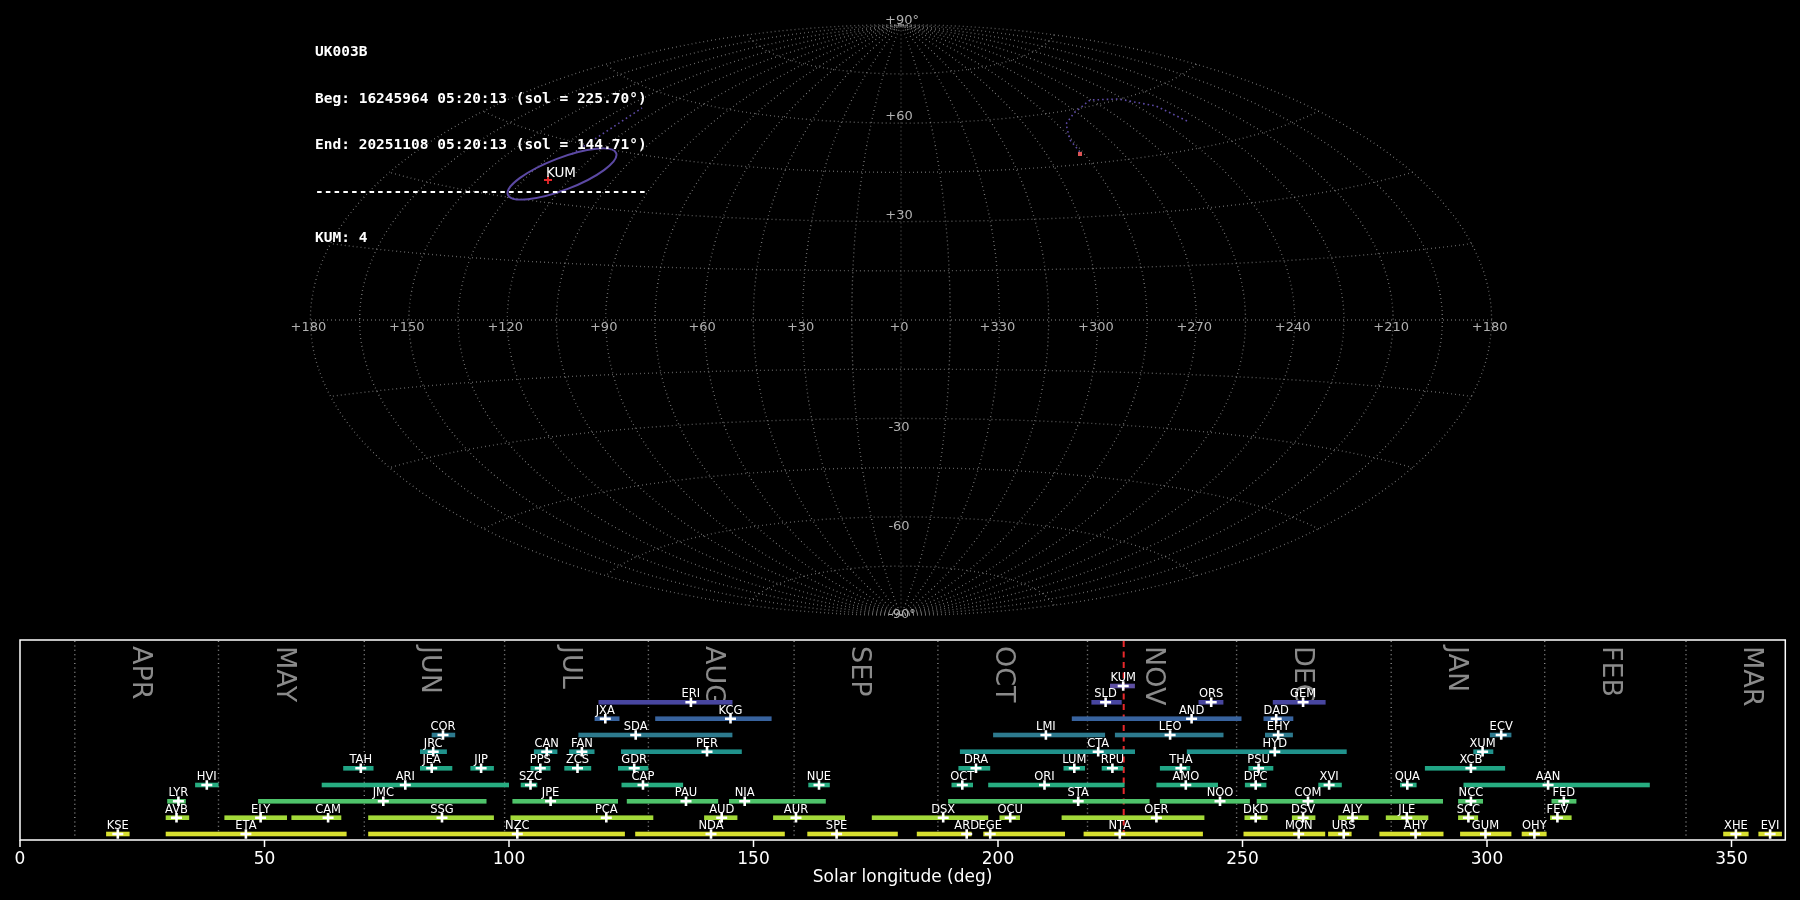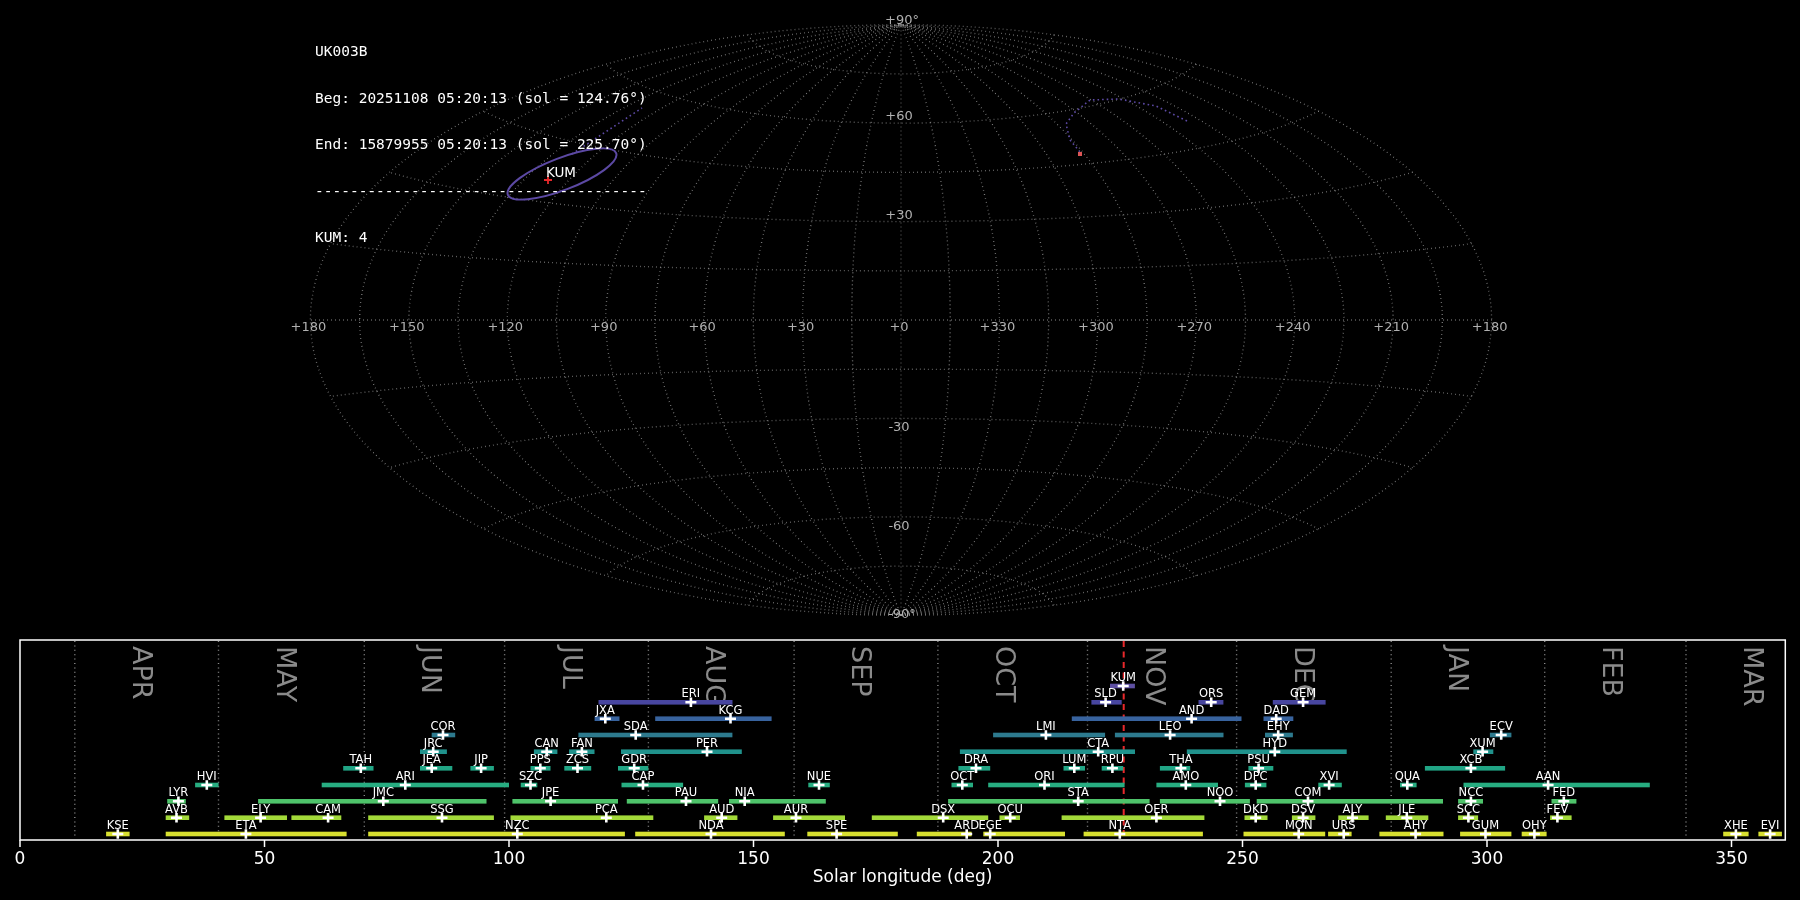--- a/index.html
+++ b/index.html
@@ -2,21 +2,21 @@
 <html><head>
 <meta charset="utf-8">
 <style>
   html,body{margin:0;padding:0;background:#000;}
   .stage{position:relative;width:1800px;height:900px;background:#000;overflow:hidden;
          font-family:"DejaVu Sans",sans-serif;}
   #scene{position:absolute;left:0;top:0;}
   svg text{font-family:"DejaVu Sans",sans-serif;}
   .hdr{position:absolute;left:315px;top:13px;color:#fff;
        font-family:"DejaVu Sans Mono",monospace;font-size:14.5px;line-height:15.5px;
-       white-space:pre;}
+       white-space:pre;font-weight:bold;}
 </style>
 </head>
 <body>
 
 <div class="stage">
   <svg id="scene" width="1800" height="900" viewBox="0 0 1800 900">
       <g fill="none" stroke="#b8b8b8" stroke-width="1.35" stroke-dasharray="0.6 3.4" opacity="0.85">
         <path d="M901.0,615.3L921.6,615.1L942.2,614.6L962.7,613.7L983.2,612.4L1003.6,610.8L1023.8,608.9L1043.9,606.5L1063.8,603.9L1083.5,600.9L1103.0,597.5L1122.2,593.8L1141.2,589.8L1159.9,585.4L1178.3,580.7L1196.3,575.7L1214.0,570.4L1231.3,564.8L1248.2,558.9L1264.6,552.7L1280.6,546.2L1296.2,539.5L1311.3,532.4L1325.9,525.1L1339.9,517.6L1353.4,509.8L1366.4,501.8L1378.8,493.6L1390.6,485.1L1401.9,476.5L1412.5,467.7L1422.5,458.6L1431.8,449.5L1440.6,440.1L1448.6,430.6L1456.0,421.0L1462.7,411.3L1468.7,401.4L1474.1,391.4L1478.7,381.4L1482.6,371.3L1485.9,361.1L1488.4,350.9L1490.2,340.6L1491.3,330.3L1491.6,320.0L1491.3,309.7L1490.2,299.4L1488.4,289.1L1485.9,278.9L1482.6,268.7L1478.7,258.6L1474.1,248.6L1468.7,238.6L1462.7,228.7L1456.0,219.0L1448.6,209.4L1440.6,199.9L1431.8,190.5L1422.5,181.4L1412.5,172.3L1401.9,163.5L1390.6,154.9L1378.8,146.4L1366.4,138.2L1353.4,130.2L1339.9,122.4L1325.9,114.9L1311.3,107.6L1296.2,100.5L1280.6,93.8L1264.6,87.3L1248.2,81.1L1231.3,75.2L1214.0,69.6L1196.3,64.3L1178.3,59.3L1159.9,54.6L1141.2,50.2L1122.2,46.2L1103.0,42.5L1083.5,39.1L1063.8,36.1L1043.9,33.5L1023.8,31.1L1003.6,29.2L983.2,27.6L962.7,26.3L942.2,25.4L921.6,24.9L901.0,24.7"></path>
         <path d="M901.0,615.3L921.4,614.3L941.6,612.9L961.7,611.2L981.6,609.1L1001.2,606.7L1020.7,604.0L1039.9,600.9L1058.8,597.5L1077.4,593.9L1095.8,589.9L1113.8,585.6L1131.4,581.0L1148.7,576.2L1165.7,571.0L1182.2,565.6L1198.3,560.0L1214.1,554.1L1229.3,547.9L1244.2,541.5L1258.5,534.9L1272.4,528.0L1285.8,521.0L1298.8,513.7L1311.2,506.3L1323.1,498.6L1334.5,490.8L1345.3,482.8L1355.6,474.6L1365.4,466.3L1374.6,457.9L1383.2,449.3L1391.3,440.6L1398.8,431.8L1405.7,422.8L1412.0,413.8L1417.8,404.7L1422.9,395.5L1427.5,386.2L1431.4,376.9L1434.8,367.5L1437.5,358.0L1439.7,348.6L1441.2,339.0L1442.1,329.5L1442.4,320.0L1442.1,310.5L1441.2,301.0L1439.7,291.4L1437.5,282.0L1434.8,272.5L1431.4,263.1L1427.5,253.8L1422.9,244.5L1417.8,235.3L1412.0,226.2L1405.7,217.2L1398.8,208.2L1391.3,199.4L1383.2,190.7L1374.6,182.1L1365.4,173.7L1355.6,165.4L1345.3,157.2L1334.5,149.2L1323.1,141.4L1311.2,133.7L1298.8,126.3L1285.8,119.0L1272.4,112.0L1258.5,105.1L1244.2,98.5L1229.3,92.1L1214.1,85.9L1198.3,80.0L1182.2,74.4L1165.7,69.0L1148.7,63.8L1131.4,59.0L1113.8,54.4L1095.8,50.1L1077.4,46.1L1058.8,42.5L1039.9,39.1L1020.7,36.0L1001.2,33.3L981.6,30.9L961.7,28.8L941.6,27.1L921.4,25.7L901.0,24.7"></path>
         <path d="M901.0,615.3L920.8,613.4L940.3,611.3L959.6,608.7L978.6,605.9L997.3,602.8L1015.7,599.4L1033.8,595.6L1051.5,591.7L1068.8,587.4L1085.8,582.9L1102.4,578.1L1118.7,573.1L1134.5,567.8L1149.9,562.3L1164.9,556.6L1179.5,550.7L1193.6,544.6L1207.3,538.2L1220.5,531.7L1233.3,525.0L1245.6,518.1L1257.5,511.1L1268.9,503.9L1279.8,496.5L1290.2,489.1L1300.2,481.4L1309.6,473.7L1318.6,465.8L1327.0,457.8L1335.0,449.7L1342.5,441.5L1349.4,433.2L1355.9,424.8L1361.8,416.4L1367.2,407.8L1372.2,399.2L1376.6,390.6L1380.5,381.9L1383.8,373.1L1386.7,364.3L1389.0,355.5L1390.8,346.7L1392.1,337.8L1392.9,328.9L1393.2,320.0L1392.9,311.1L1392.1,302.2L1390.8,293.3L1389.0,284.5L1386.7,275.7L1383.8,266.9L1380.5,258.1L1376.6,249.4L1372.2,240.8L1367.2,232.2L1361.8,223.6L1355.9,215.2L1349.4,206.8L1342.5,198.5L1335.0,190.3L1327.0,182.2L1318.6,174.2L1309.6,166.3L1300.2,158.6L1290.2,150.9L1279.8,143.5L1268.9,136.1L1257.5,128.9L1245.6,121.9L1233.3,115.0L1220.5,108.3L1207.3,101.8L1193.6,95.4L1179.5,89.3L1164.9,83.4L1149.9,77.7L1134.5,72.2L1118.7,66.9L1102.4,61.9L1085.8,57.1L1068.8,52.6L1051.5,48.3L1033.8,44.4L1015.7,40.6L997.3,37.2L978.6,34.1L959.6,31.3L940.3,28.7L920.8,26.6L901.0,24.7"></path>
@@ -395,18 +395,18 @@
         <text x="1242.5" y="864" fill="#fff" font-size="17px" text-anchor="middle">250</text>
         <line x1="1487.0" y1="840" x2="1487.0" y2="847" stroke="#fff" stroke-width="1.5"></line>
         <text x="1487.0" y="864" fill="#fff" font-size="17px" text-anchor="middle">300</text>
         <line x1="1731.5" y1="840" x2="1731.5" y2="847" stroke="#fff" stroke-width="1.5"></line>
         <text x="1731.5" y="864" fill="#fff" font-size="17px" text-anchor="middle">350</text>
         <text x="902.6" y="882" fill="#fff" font-size="17px" text-anchor="middle">Solar longitude (deg)</text>
       </g>
     </svg>
   <div class="hdr">
     <div>UK003B</div>
-    <div>Beg: 20251108 05:20:13 (sol = 124.76°)</div>
-    <div>End: 15879955 05:20:13 (sol = 225.70°)</div>
+    <div>Beg: 16245964 05:20:13 (sol = 225.70°)</div>
+    <div>End: 20251108 05:20:13 (sol = 144.71°)</div>
     <div>--------------------------------------</div>
     <div>KUM: 4</div>
   </div>
 </div>
 
 </body></html>

